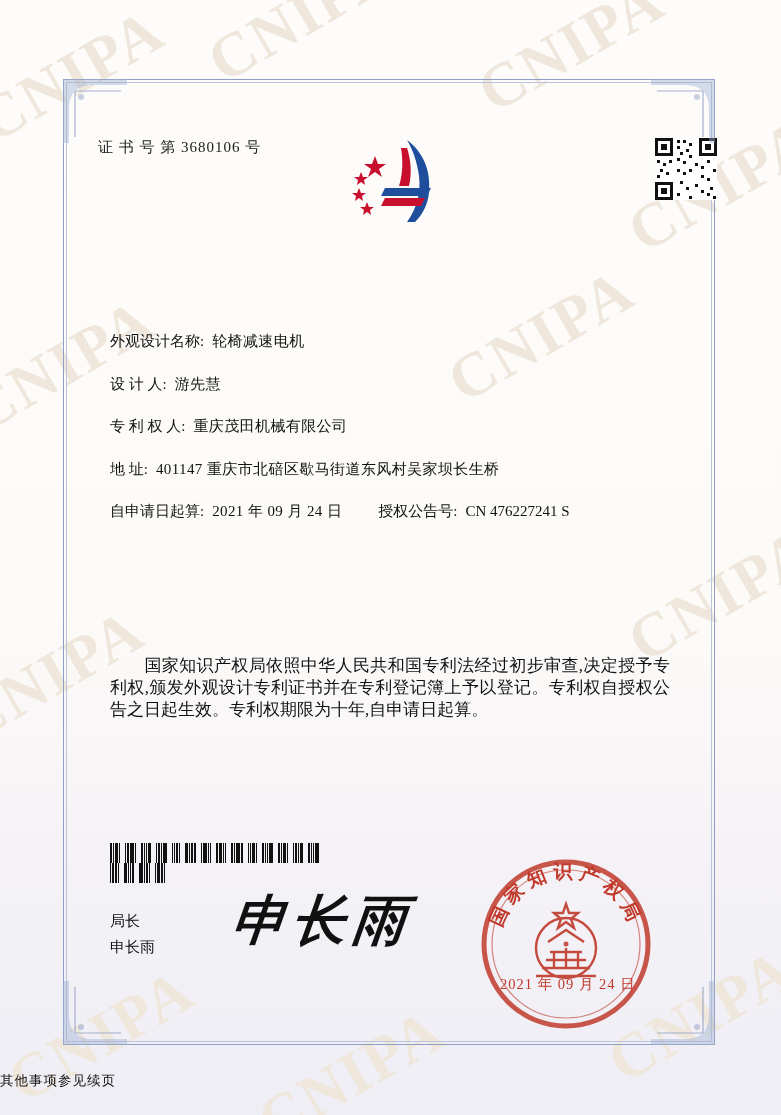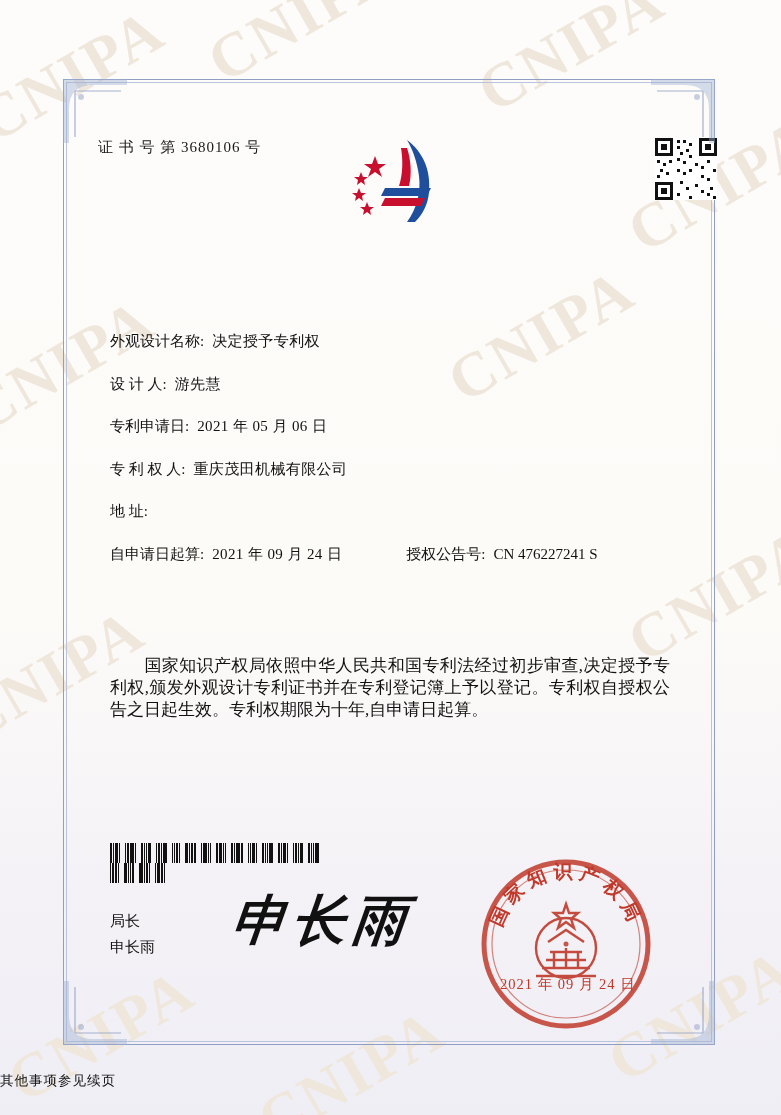--- a/index.html
+++ b/index.html
@@ -60,21 +60,21 @@
     font-size:40px;
     letter-spacing:5px;
     color:#111;
   }
 
   
   .fields{position:absolute;left:110px;top:332px;width:560px;}
   .row{display:flex;align-items:baseline;margin-bottom:23.5px;font-size:15px;color:#111;}
   .lbl{flex:0 0 auto;letter-spacing:0px;}
   .val{margin-left:8px;letter-spacing:.4px;}
-  .row .sub-lbl{margin-left:64px;}
+  .row .sub-lbl{margin-left:36px;}
   .row .sub-val{margin-left:8px;}
 
   
   .para{
     position:absolute;left:110px;width:560px;
     font-size:17px;line-height:22px;color:#111;
     text-align:justify;
   }
   #p1{top:655px;}
   #p2{top:718px;}
@@ -222,36 +222,33 @@
       <rect x="34" y="58" width="3" height="3"></rect>
         <rect x="58" y="58" width="3" height="3"></rect>
         <rect x="52" y="55" width="3" height="3"></rect>
     </g>
   </svg>
 
 
   <div class="fields">
     <div class="row">
       <span class="lbl">外观设计名称:</span>
-      <span class="val">决定授予专利权</span>
+      <span class="val">轮椅减速电机</span>
     </div>
     <div class="row">
       <span class="lbl">设 计 人:</span>
       <span class="val">游先慧</span>
     </div>
     <div class="row">
-      <span class="lbl">专利申请日:</span>
-      <span class="val">2021 年 05 月 06 日</span>
-    </div>
-    <div class="row">
       <span class="lbl">专 利 权 人:</span>
       <span class="val">重庆茂田机械有限公司</span>
     </div>
     <div class="row">
       <span class="lbl">地 址:</span>
+      <span class="val">401147 重庆市北碚区歇马街道东风村吴家坝长生桥</span>
     </div>
     <div class="row">
       <span class="lbl">自申请日起算:</span>
       <span class="val">2021 年 09 月 24 日</span>
       <span class="sub-lbl">授权公告号:</span>
       <span class="sub-val">CN 476227241 S</span>
     </div>
   </div>
 
   <div class="para" id="p1"><span class="indent"></span><span>国家知识产权局依照中华人民共和国专利法经过初步审查,决定授予专利权,颁发外观设计专利证书并在专利登记簿上予以登记。专利权自授权公告之日起生效。专利权期限为十年,自申请日起算。</span></div>

